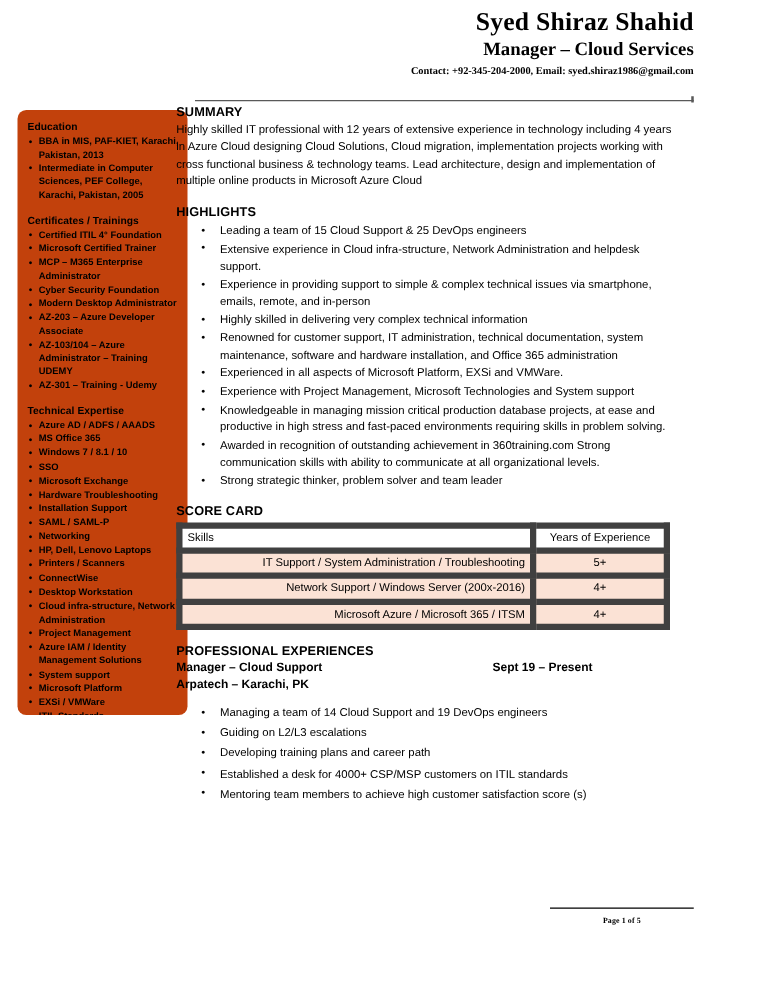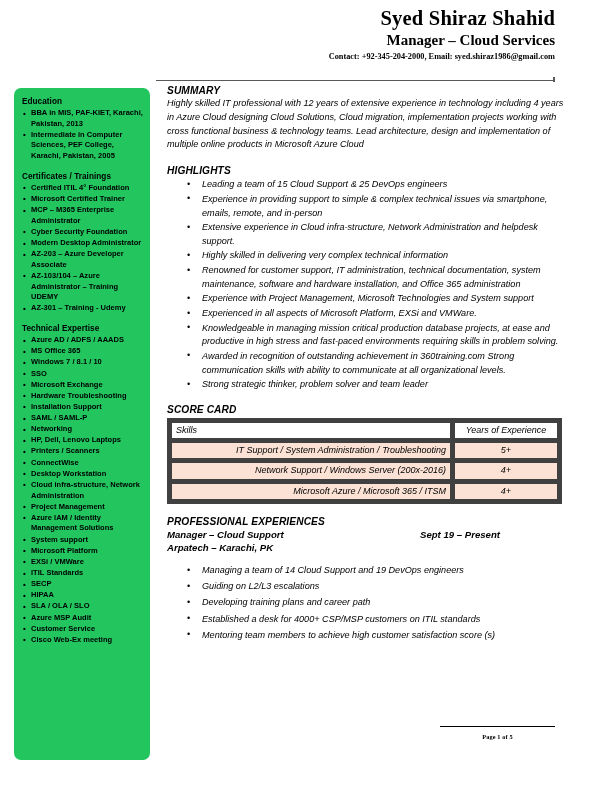--- a/index.html
+++ b/index.html
@@ -71,22 +71,22 @@
     height: 5px;
     background: #595959;
   }
 
   
   .sidebar {
     position: absolute;
     left: 14px;
     top: 88px;
     width: 136px;
-    height: 672px;
-    background: #22c55e;
+    height: 484px;
+    background: #c2410c;
     border-radius: 7px;
     box-sizing: border-box;
     padding: 8px 5px 6px 8px;
     overflow: hidden;
   }
   .side-heading {
     font-size: 8.2px;
     font-weight: bold;
     line-height: 1.35;
     margin: 0 0 1px 0;
@@ -111,24 +111,23 @@
     content: "\2022";
     position: absolute;
     left: 1px;
     top: -0.5px;
     font-size: 8px;
   }
 
   
   .main {
     position: absolute;
-    left: 167px;
+    left: 141px;
     top: 85px;
     width: 398px;
-    font-style: italic;
   }
   .sec-title {
     font-family: "Liberation Sans Narrow", "Liberation Sans", sans-serif;
     font-weight: bold;
     font-size: 10.2px;
     letter-spacing: 0.1px;
     margin: 0 0 1px 0;
   }
   .summary-text {
     font-family: "Liberation Sans Narrow", "Liberation Sans", sans-serif;
@@ -301,26 +300,26 @@
 
     <section>
       <h2 class="sec-title">SUMMARY</h2>
       <p class="summary-text">Highly skilled IT professional with 12 years of extensive experience in technology including 4 years in Azure Cloud designing Cloud Solutions, Cloud migration, implementation projects working with cross functional business &amp; technology teams. Lead architecture, design and implementation of multiple online products in Microsoft Azure Cloud</p>
     </section>
 
     <section class="hl-block">
       <h2 class="sec-title">HIGHLIGHTS</h2>
       <ul class="bullets">
         <li>Leading a team of 15 Cloud Support &amp; 25 DevOps engineers</li>
+        <li>Extensive experience in Cloud infra-structure, Network Administration and helpdesk support.</li>
         <li>Experience in providing support to simple &amp; complex technical issues via smartphone, emails, remote, and in-person</li>
-        <li>Extensive experience in Cloud infra-structure, Network Administration and helpdesk support.</li>
         <li>Highly skilled in delivering very complex technical information</li>
         <li>Renowned for customer support, IT administration, technical documentation, system maintenance, software and hardware installation, and Office 365 administration</li>
+        <li>Experienced in all aspects of Microsoft Platform, EXSi and VMWare.</li>
         <li>Experience with Project Management, Microsoft Technologies and System support</li>
-        <li>Experienced in all aspects of Microsoft Platform, EXSi and VMWare.</li>
         <li>Knowledgeable in managing mission critical production database projects, at ease and productive in high stress and fast-paced environments requiring skills in problem solving.</li>
         <li>Awarded in recognition of outstanding achievement in 360training.com Strong communication skills with ability to communicate at all organizational levels.</li>
         <li>Strong strategic thinker, problem solver and team leader</li>
       </ul>
     </section>
 
     <section class="score-block">
       <h2 class="sec-title">SCORE CARD</h2>
       <table class="score">
         <colgroup>

